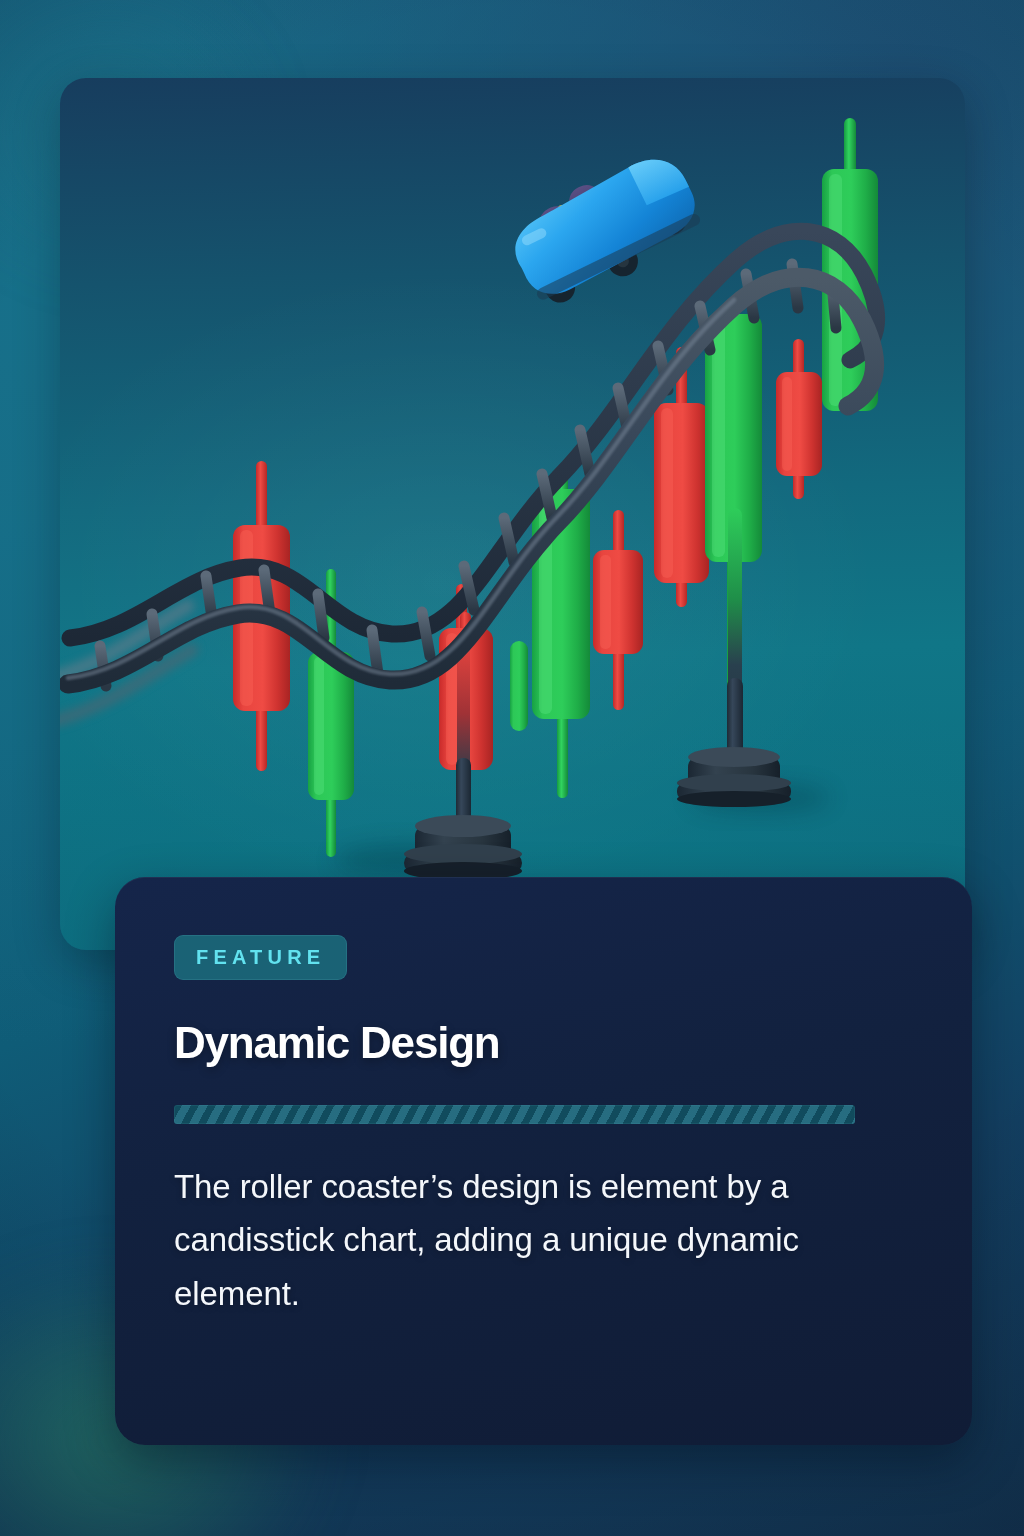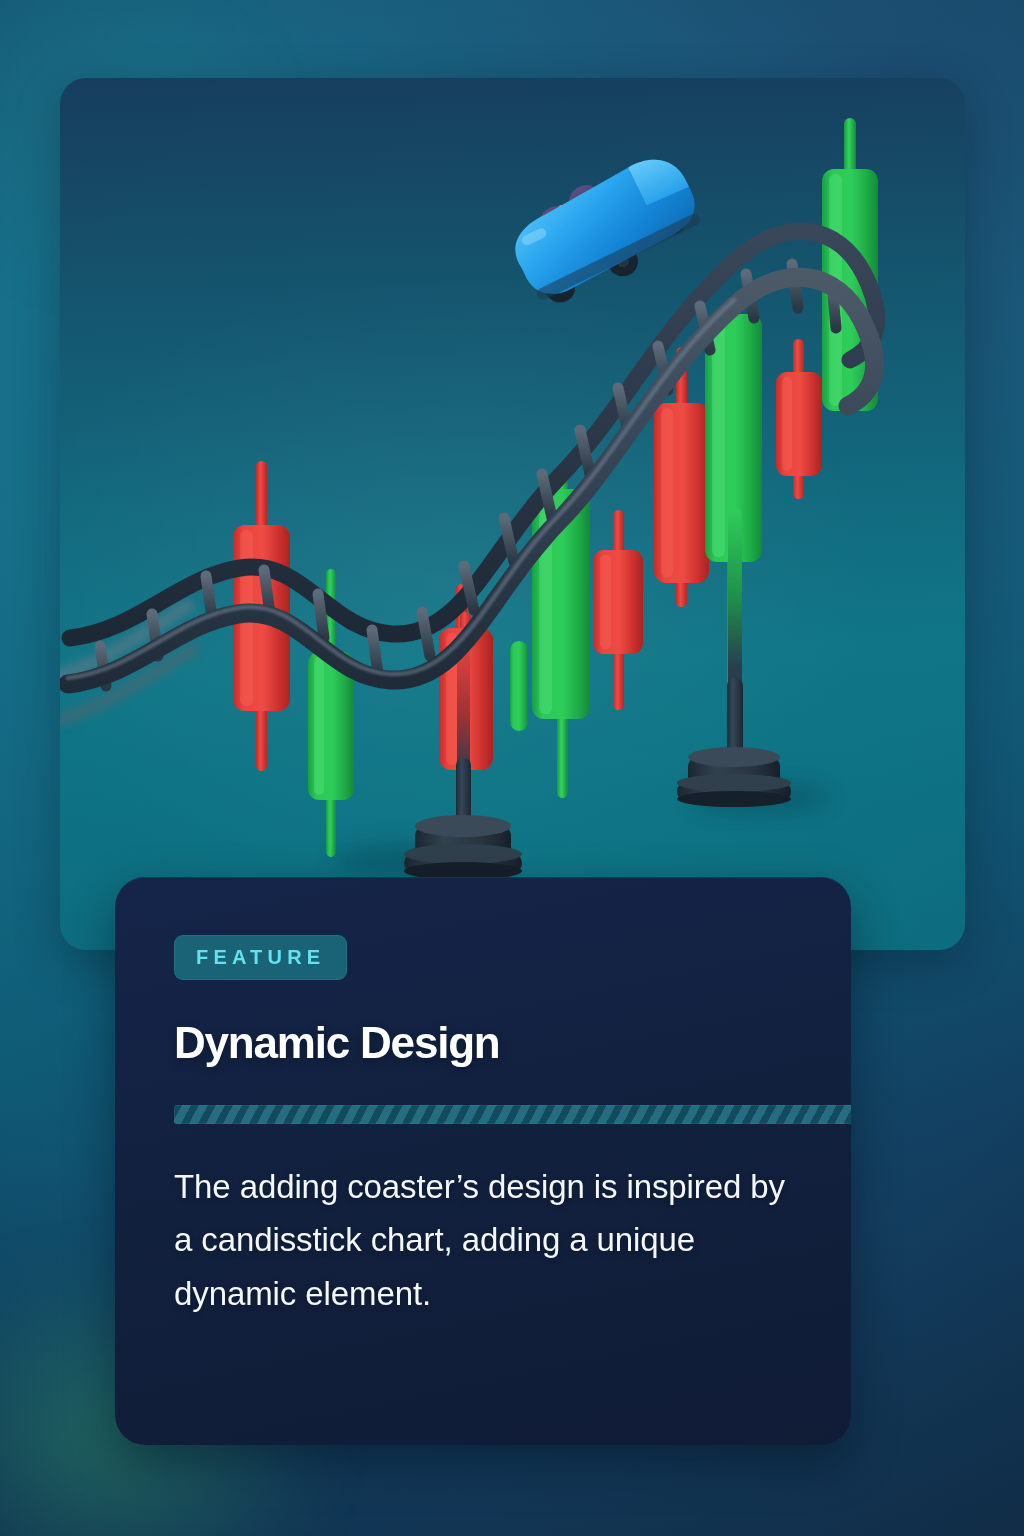--- a/index.html
+++ b/index.html
@@ -45,21 +45,21 @@
     position:absolute;inset:0;
     background:radial-gradient(70% 52% at 42% 58%, rgba(255,255,255,.055) 0%, rgba(255,255,255,0) 70%);
   }
 
   
   .stage{position:absolute;inset:0;}
   .stage svg{position:absolute;inset:0;width:100%;height:100%;display:block;}
 
   
   .text-card{
-    position:absolute;left:115px;top:877px;width:736px;height:568px;
+    position:absolute;left:115px;top:877px;width:857px;height:568px;
     border-radius:30px;
     background:linear-gradient(168deg,#15254a 0%,#12213f 42%,#101c36 100%);
     box-shadow:0 18px 48px rgba(3,12,26,.42);
     overflow:hidden;
   }
   .text-card::after{
     content:"";position:absolute;inset:0;border-radius:30px;
     box-shadow:inset 0 1px 0 rgba(255,255,255,.05);
     pointer-events:none;
   }
@@ -388,15 +388,15 @@
 </div>
 
 <div class="text-card">
   <div class="tc-inner">
     <div class="badge">FEATURE</div>
 
     <h1 class="title">Dynamic Design</h1>
 
     <div class="divider"></div>
 
-    <p class="body-text">The adding coaster’s design is inspired by a candisstick chart, adding a unique dynamic element.</p>
+    <p class="body-text">The roller coaster’s design is element by a candisstick chart, adding a unique dynamic element.</p>
   </div>
 </div>
 
 </body></html>

